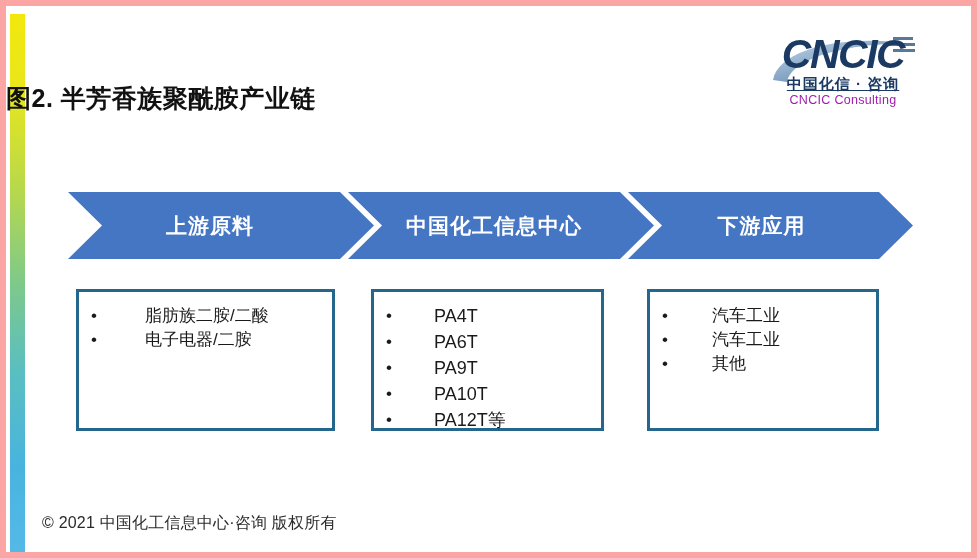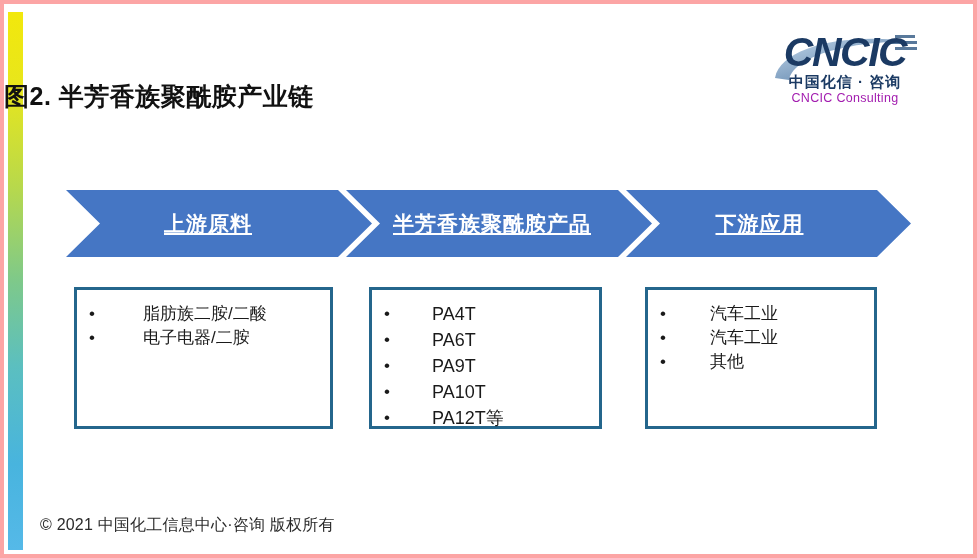--- a/index.html
+++ b/index.html
@@ -10,21 +10,21 @@
   body {
     font-family: "Liberation Sans", "DejaVu Sans", sans-serif;
   }
 
   .slide {
     position: relative;
     width: 977px;
     height: 558px;
     background: #ffffff;
     box-sizing: border-box;
-    border: 4px solid #fca5a5;
+    border: 6px solid #fca5a5;
     overflow: hidden;
   }
 
   
   .accent-bar {
     position: absolute;
     left: 4px;
     top: 8px;
     width: 15px;
     height: 538px;
@@ -70,20 +70,21 @@
   }
   .logo-cn {
     position: relative;
     display: block;
     font-size: 15px;
     font-weight: bold;
     color: #1b3a63;
     margin-top: 1px;
     letter-spacing: 1px;
     white-space: nowrap;
+    text-decoration: underline;
   }
   .logo-en {
     position: relative;
     display: block;
     font-size: 12.5px;
     color: #a21caf;
     margin-top: 3px;
     letter-spacing: 0.3px;
     white-space: nowrap;
   }
@@ -115,21 +116,20 @@
     height: 67px;
     background: #4576c4;
     display: flex;
     align-items: center;
     justify-content: center;
     color: #ffffff;
     font-size: 21px;
     font-weight: bold;
     letter-spacing: 1px;
     box-sizing: border-box;
-    text-decoration: underline;
   }
   .chevron-1 {
     left: 0;
     width: 306px;
     clip-path: polygon(0 0, 272px 0, 306px 50%, 272px 100%, 0 100%, 34px 50%);
     padding-right: 22px;
   }
   .chevron-2 {
     left: 280px;
     width: 306px;
@@ -219,21 +219,21 @@
     <span class="logo-en">CNCIC Consulting</span>
   </div>
 
   <div class="title">图2. 半芳香族聚酰胺产业链</div>
 
   <div class="chevron-band">
     <div class="chevron chevron-1">
       <span>上游原料</span>
     </div>
     <div class="chevron chevron-2">
-      <span>半芳香族聚酰胺产品</span>
+      <span>中国化工信息中心</span>
     </div>
     <div class="chevron chevron-3">
       <span>下游应用</span>
     </div>
   </div>
 
   <div class="box box-1">
     <ul class="blist">
       <li>
         <span class="bullet">•</span>

